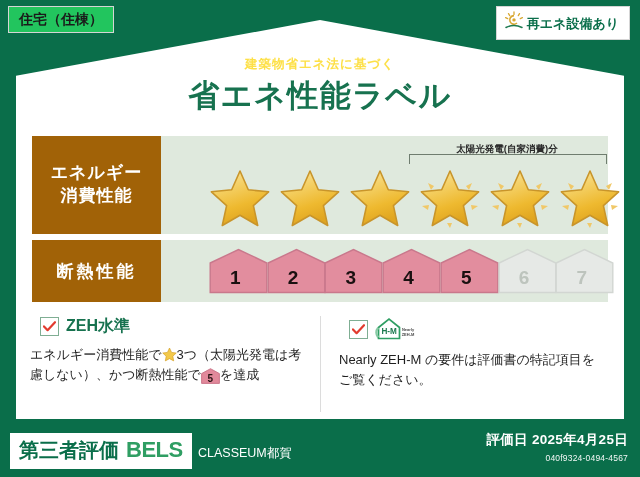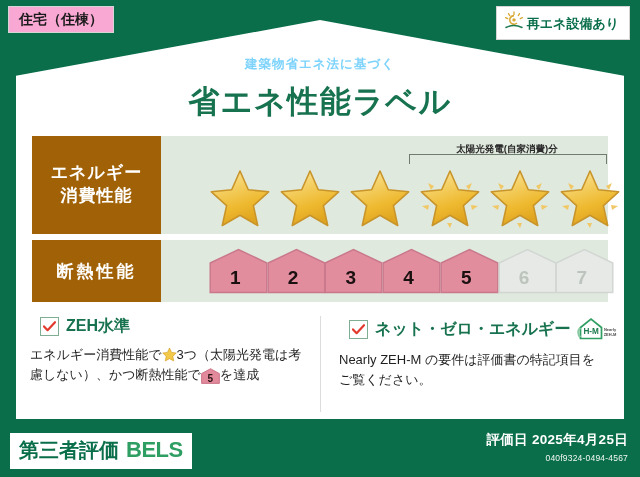--- a/index.html
+++ b/index.html
@@ -17,21 +17,21 @@
   
   .house-body{
     position:absolute;left:16px;top:20px;width:608px;height:399px;
     background:#ffffff;
     clip-path:polygon(50% 0%, 100% 14%, 100% 100%, 0% 100%, 0% 14%);
   }
 
   
   .chip-dwelling{
     position:absolute;left:8px;top:6px;
-    background:#f9a8d4;border:1px solid #d5d5d5;
+    background:#22c55e;border:1px solid #d5d5d5;
     padding:5px 10px 6px 10px;
     font-size:14px;font-weight:bold;color:#1a1a1a;
     letter-spacing:0px;line-height:1;
     z-index:6;
   }
 
   
   .chip-renewable{
     position:absolute;right:10px;top:6px;
     background:#ffffff;border:1px solid #d5d5d5;
@@ -41,22 +41,22 @@
   }
   .chip-renewable .txt{
     font-size:13px;font-weight:bold;color:#0a6e4a;line-height:1;
   }
 
   
   .heading{
     position:absolute;left:0;right:0;top:56px;text-align:center;z-index:5;
   }
   .heading .sub{
-    font-size:12.5px;font-weight:bold;color:#7dd3fc;letter-spacing:1px;
-    margin-bottom:8px;
+    font-size:12.5px;font-weight:bold;color:#fde047;letter-spacing:1px;
+    margin-bottom:2px;
   }
   .heading .main{
     font-size:31px;font-weight:bold;color:#17724f;letter-spacing:1.5px;
   }
 
   
   .panel{
     position:absolute;left:32px;width:576px;
     background:#dfe9dd;
     display:flex;align-items:center;
@@ -392,39 +392,39 @@
       </div>
     </div>
 
     <div class="col">
       <div class="col-head">
         <span class="check-box">
           <svg width="13" height="11" viewBox="0 0 13 11">
             <path d="M1 5.4 L4.6 9.2 L12 1.2" fill="none" stroke="#e23b2e" stroke-width="2.2" stroke-linecap="round" stroke-linejoin="round"></path>
           </svg>
         </span>
-        <span class="col-title">ネット・ゼロ・エネルギー</span>
         <span class="zeh-logo">
           <svg width="42" height="26" viewBox="0 0 42 26">
             <path d="M3.5 11.5 L14 3.2 L24.5 11.5 L24.5 22.5 L3.5 22.5 Z" fill="#ffffff" stroke="#2f9e63" stroke-width="1.7"></path>
             <path d="M3.2 11.8 a7.4 7.4 0 0 0 0 9.6" fill="none" stroke="#86c9a3" stroke-width="2.4"></path>
             <text x="14.2" y="17.6" font-family="Liberation Sans, sans-serif" font-size="8.2" font-weight="bold" fill="#1d7a4f" text-anchor="middle">H-M</text>
             <text x="33" y="15" font-family="Liberation Sans, sans-serif" font-size="4" font-weight="bold" fill="#4a4a4a" text-anchor="middle">Nearly</text>
             <text x="33" y="20" font-family="Liberation Sans, sans-serif" font-size="4" font-weight="bold" fill="#4a4a4a" text-anchor="middle">ZEH-M</text>
           </svg>
         </span>
       </div>
       <div class="col-body">Nearly ZEH-M の要件は評価書の特記項目をご覧ください。</div>
     </div>
   </div>
 
   <div class="footer">
     <div class="bels-box">
       <span class="bels-jp">第三者評価</span>
       <span class="bels-en">BELS</span>
     </div>
+    <div class="owner">CLASSEUM都賀</div>
     <div class="foot-right">
       <div class="foot-date">評価日 2025年4月25日</div>
       <div class="foot-id">040f9324-0494-4567</div>
     </div>
   </div>
 
 </div>
 
 </body></html>

